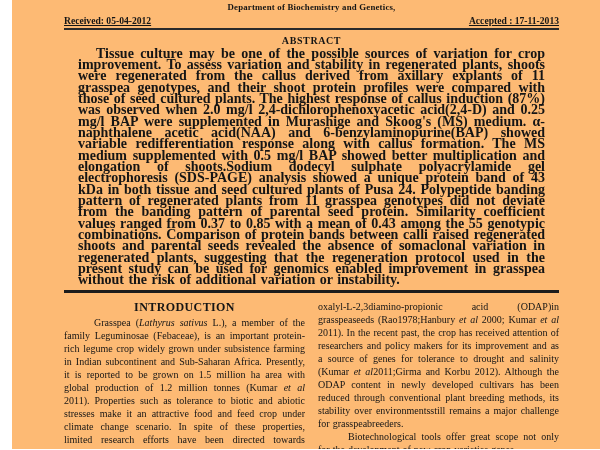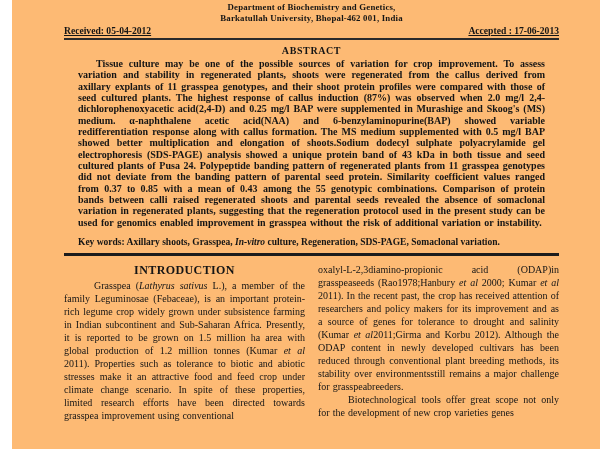--- a/index.html
+++ b/index.html
@@ -49,21 +49,21 @@
   .abstract h2 {
     text-align: center;
     font-size: 10px;
     font-weight: bold;
     letter-spacing: 0.6px;
     margin-top: 5px;
     margin-bottom: 2px;
   }
   .abstract .body {
     font-weight: bold;
-    font-size: 10px;
+    font-size: 14px;
     line-height: 11.35px;
     text-align: justify;
     text-indent: 18px;
     word-spacing: 1px;
   }
   .keywords {
     font-weight: bold;
     font-size: 9.5px;
     line-height: 11.5px;
     margin-top: 9px;
@@ -94,32 +94,30 @@
   .col p.indent { text-indent: 30px; }
   i { font-style: italic; }
 </style>
 </head>
 <body>
 
 <div class="page">
 
   <header>
     <div class="affil">Department of Biochemistry and Genetics,</div>
-    <div class="affil">Barkatullah University, Bhopal-462 001, India</div>
     <div class="dates-row">
       <span>Received: 05-04-2012</span>
-      <span>Accepted : 17-06-2013</span>
+      <span>Accepted : 17-11-2013</span>
     </div>
     <hr class="rule">
   </header>
 
   <section class="abstract">
     <h2>ABSTRACT</h2>
     <p class="body">Tissue culture may be one of the possible sources of variation for crop improvement. To assess variation and stability in regenerated plants, shoots were regenerated from the callus derived from axillary explants of 11 grasspea genotypes, and their shoot protein profiles were compared with those of seed cultured plants. The highest response of callus induction (87%) was observed when 2.0 mg/l 2,4-dichlorophenoxyacetic acid(2,4-D) and 0.25 mg/l BAP were supplemented in Murashige and Skoog's (MS) medium. α-naphthalene acetic acid(NAA) and 6-benzylaminopurine(BAP) showed variable redifferentiation response along with callus formation. The MS medium supplemented with 0.5 mg/l BAP showed better multiplication and elongation of shoots.Sodium dodecyl sulphate polyacrylamide gel electrophoresis (SDS-PAGE) analysis showed a unique protein band of 43 kDa in both tissue and seed cultured plants of Pusa 24. Polypeptide banding pattern of regenerated plants from 11 grasspea genotypes did not deviate from the banding pattern of parental seed protein. Similarity coefficient values ranged from 0.37 to 0.85 with a mean of 0.43 among the 55 genotypic combinations. Comparison of protein bands between calli raised regenerated shoots and parental seeds revealed the absence of somaclonal variation in regenerated plants, suggesting that the regeneration protocol used in the present study can be used for genomics enabled improvement in grasspea without the risk of additional variation or instability.</p>
-    <p class="keywords"><span>Key words: Axillary shoots, Grasspea, </span><i>In-vitro</i><span> culture, Regeneration, SDS-PAGE, Somaclonal variation.</span></p>
   </section>
 
   <hr class="rule thick">
 
   <section class="columns">
     <div class="col">
       <h2>INTRODUCTION</h2>
       <p class="indent"><span>Grasspea (</span><i>Lathyrus sativus</i><span> L.), a member of the family Leguminosae (Febaceae), is an important protein-rich legume crop widely grown under subsistence farming in Indian subcontinent and Sub-Saharan Africa. Presently, it is reported to be grown on 1.5 million ha area with global production of 1.2 million tonnes (Kumar </span><i>et al</i><span> 2011). Properties such as tolerance to biotic and abiotic stresses make it an attractive food and feed crop under climate change scenario. In spite of these properties, limited research efforts have been directed towards grasspea improvement using conventional</span></p>
     </div>
     <div class="col">

